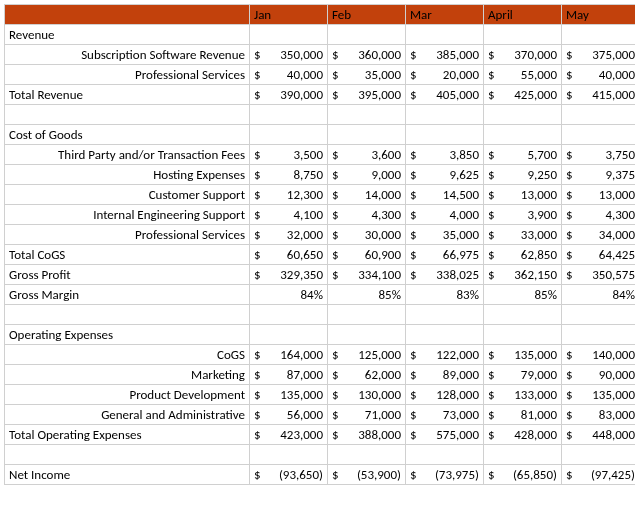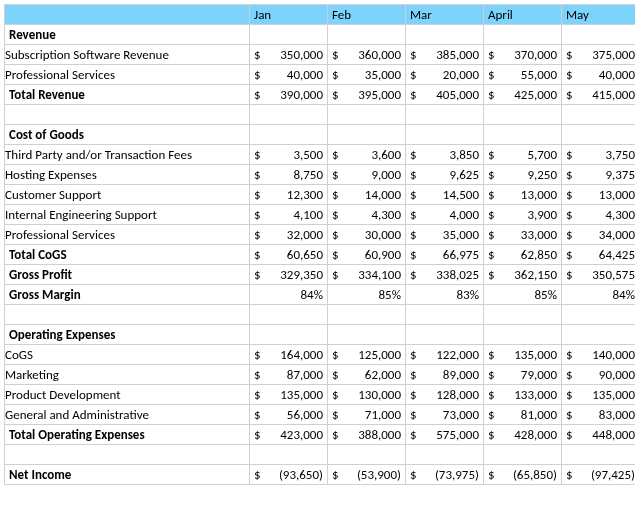--- a/index.html
+++ b/index.html
@@ -19,26 +19,26 @@
   }
   th, td {
     border: 1px solid #d0d0d0;
     padding: 2px 4px;
     height: 20px;
     font-weight: normal;
     text-align: left;
     white-space: nowrap;
     overflow: hidden;
   }
-  th { background: #7dd3fc; }
+  th { background: #c2410c; }
   .col-label { width: 245px; }
   .col-val { width: 78px; }
   .num { text-align: right; font-variant-numeric: tabular-nums; }
-  .bold { font-weight: bold; }
-  .indent { padding-left: 0; }
+  .bold { font-weight: normal; }
+  .indent { padding-left: 24px; text-align: right; }
   .money { display: flex; justify-content: space-between; }
   .money .cur { flex: 0 0 auto; }
   .money .amt { flex: 0 0 auto; text-align: right; }
 </style>
 </head>
 <body>
 
 <table>
   <colgroup>
     <col class="col-label">

